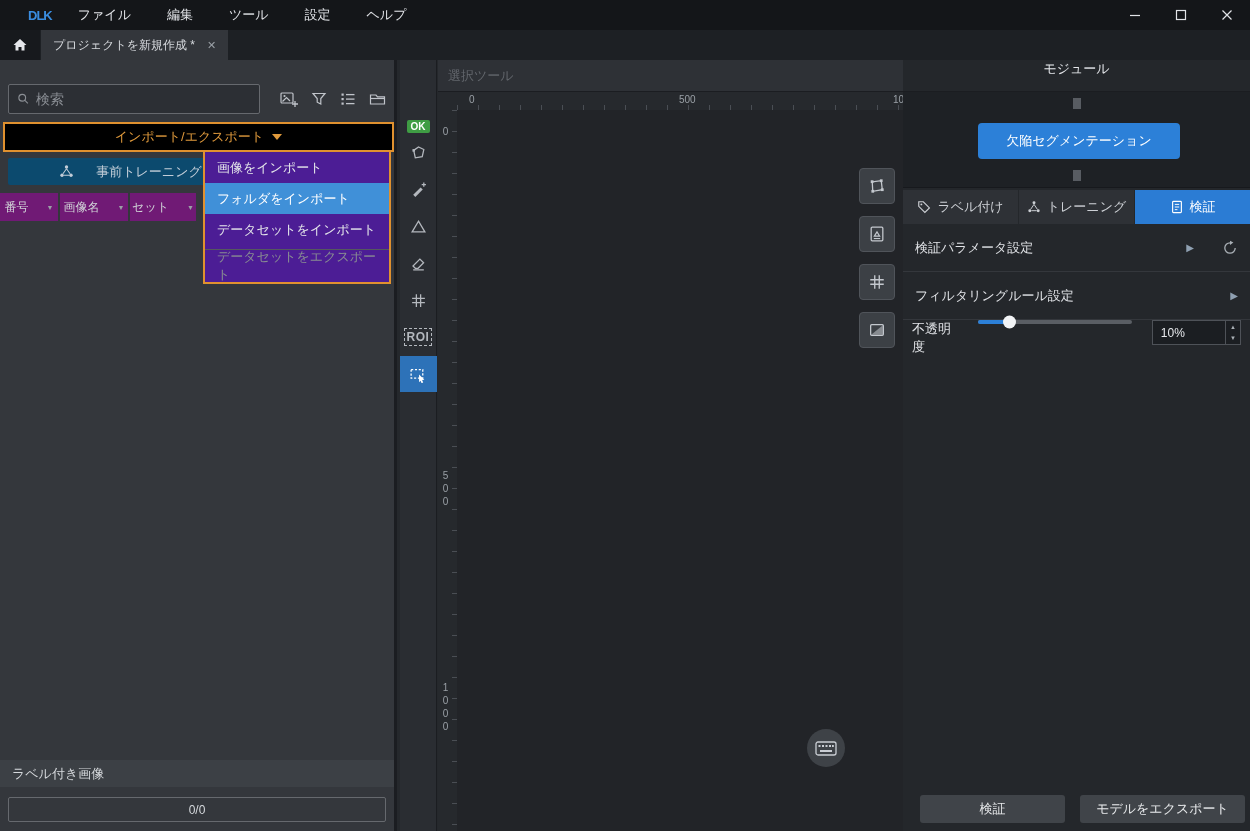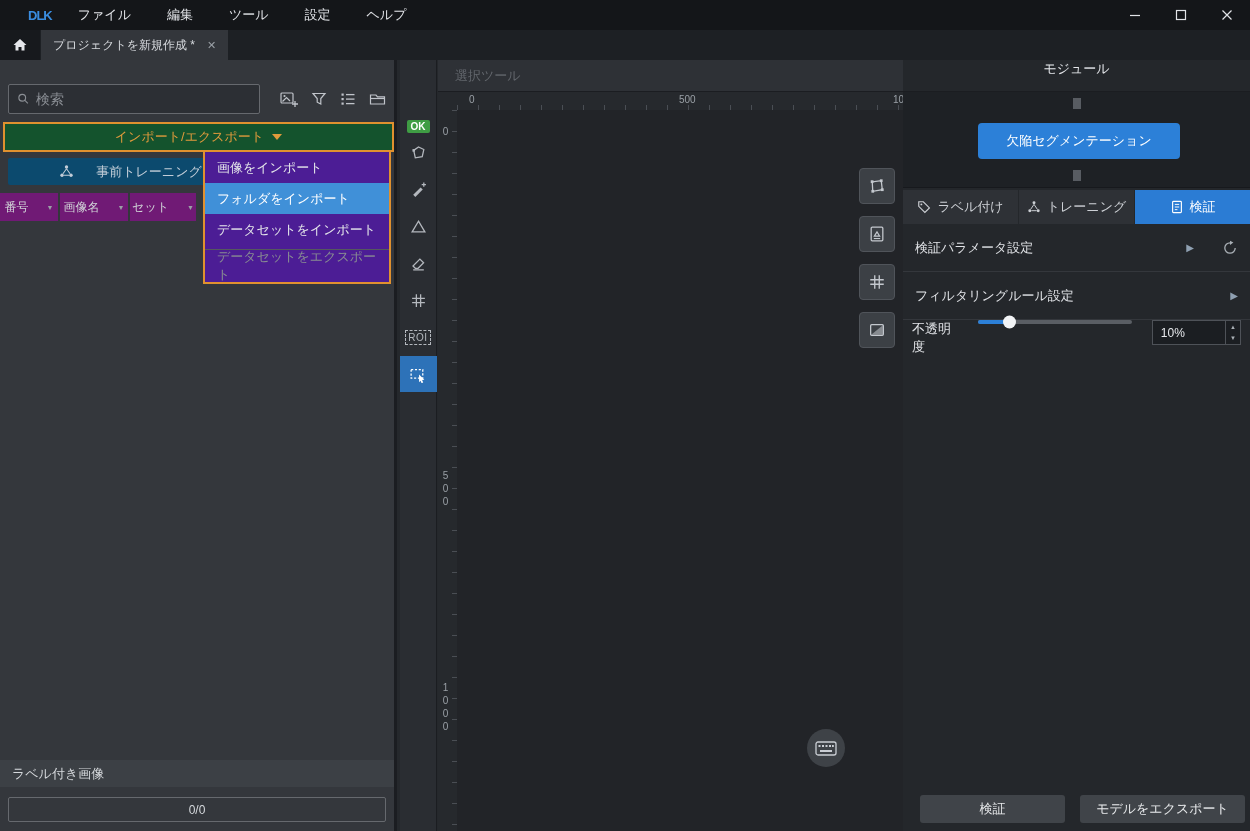--- a/index.html
+++ b/index.html
@@ -26,21 +26,21 @@
   
   .left-panel { position:absolute; top:60px; left:0; width:397px; bottom:0; background:#34373c; border-right:3px solid #1b1d21; }
   .search-row { position:absolute; top:24px; left:8px; right:8px; height:30px; display:flex; align-items:center; }
   .search-box { width:252px; height:30px; border:1px solid #66696e; border-radius:2px; background:#2c2f34;
                 display:flex; align-items:center; padding:0 8px; gap:6px; color:#8a8e94; }
   .search-box input { background:transparent; border:none; outline:none; color:#d6d9dd; font-size:14px; width:100%; font-family:inherit; }
   .search-box input::placeholder { color:#8a8e94; }
   .panel-icons { display:flex; margin-left:auto; gap:13px; align-items:center; color:#c0c4ca; }
 
   .import-btn { position:absolute; top:62px; left:3px; width:391px; height:30px; border:2px solid #e0912f;
-                background:#14532d; color:#e09a3c; display:flex; align-items:center; justify-content:center; gap:8px; }
+                background:#000000; color:#e09a3c; display:flex; align-items:center; justify-content:center; gap:8px; }
   .caret-down { width:0; height:0; border-left:5px solid transparent; border-right:5px solid transparent; border-top:6px solid #e09a3c; }
 
   .pretrain-btn { position:absolute; top:98px; left:8px; width:245px; height:27px; background:#0c4a6e; border-radius:2px;
                   display:flex; align-items:center; justify-content:center; gap:22px; color:#c2cdd8; }
 
   .table-header { position:absolute; top:133px; left:0; right:0; height:28px; display:flex; background:#34373c; }
   .th { display:flex; align-items:center; justify-content:center; gap:18px; background:#701a75; border-right:2px solid #34373c;
         font-size:12px; color:#d0d3d7; }
   .th-num { width:60px; } .th-name { width:70px; } .th-set { width:68px; }
   .th-caret { font-size:7px; color:#9aa0a6; }
@@ -54,26 +54,26 @@
                  display:flex; align-items:center; padding:0 12px; color:#d6d9dd; }
   .count-box { position:absolute; bottom:9px; left:8px; right:8px; height:25px; border:1px solid #66696e; border-radius:2px;
                display:flex; align-items:center; justify-content:center; font-size:12px; color:#d6d9dd; }
 
   
   .tool-col { position:absolute; top:60px; left:400px; width:37px; bottom:0; background:#2a2d32;
               display:flex; flex-direction:column; align-items:center; border-right:1px solid #1b1d21; }
   .ok-badge { margin-top:60px; background:#3f9d44; color:#fff; font-size:10px; font-weight:bold; padding:1px 4px; border-radius:2px; }
   .tool-btn { width:37px; height:36px; margin-top:1px; display:flex; align-items:center; justify-content:center; color:#b4b8be; }
   .tool-btn.active { background:#2d72b8; color:#fff; }
-  .roi-box { font-size:10px; border:1px dashed #b4b8be; padding:1px 2px; letter-spacing:0.5px; }
+  .roi-box { font-size:12px; border:1px dashed #b4b8be; padding:1px 2px; letter-spacing:0.5px;font-weight:bold; }
 
   
   .canvas { position:absolute; top:60px; left:438px; width:465px; bottom:0; background:#222428; }
   .canvas-header { position:absolute; top:0; left:0; right:0; height:32px; background:#2e3136; border-bottom:1px solid #1b1d21;
-                   display:flex; align-items:center; padding:0 17px; color:#63676d; }
+                   display:flex; align-items:center; padding:0 10px; color:#63676d; }
   .h-ruler { position:absolute; top:32px; left:19px; right:0; height:18px; background:#26292d; overflow:hidden;
              background-image:repeating-linear-gradient(to right,#4a4e54 0 1px,transparent 1px 21px);
              background-size:100% 5px; background-position:0 100%; background-repeat:no-repeat; }
   .h-ruler .rlabel { position:absolute; top:2px; font-size:10px; color:#9aa0a6; }
   .ruler-corner { position:absolute; top:32px; left:0; width:19px; height:18px; background:#26292d; }
   .v-ruler { position:absolute; top:50px; left:0; width:19px; bottom:0; background:#26292d; overflow:hidden;
              background-image:repeating-linear-gradient(to bottom,#4a4e54 0 1px,transparent 1px 21px);
              background-size:5px 100%; background-position:100% 0; background-repeat:no-repeat; }
   .v-ruler .rlabel { position:absolute; left:2px; writing-mode:vertical-rl; text-orientation:upright;
                      font-size:10px; color:#9aa0a6; letter-spacing:2px; }

